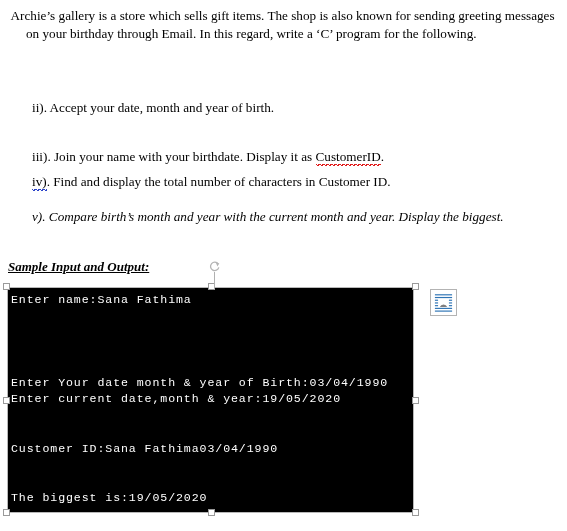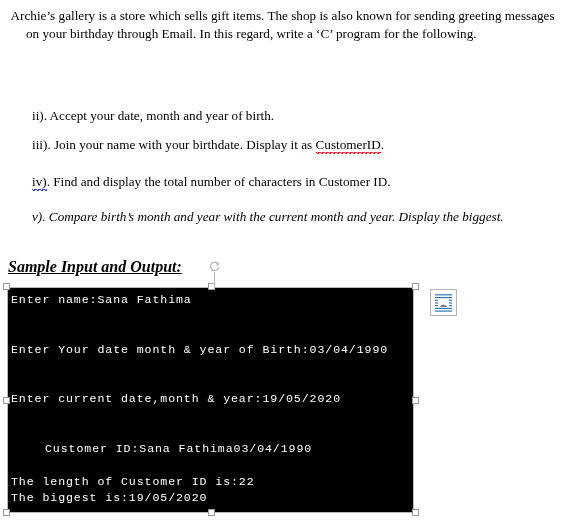--- a/index.html
+++ b/index.html
@@ -47,32 +47,32 @@
     display: block;
     padding-left: 18px;
     text-indent: -18px;
   }
 
   .sub-item {
     left: 32px;
     white-space: nowrap;
   }
   .sub-i    { top: 62px; }
-  .sub-ii   { top: 99px; margin-top: 8px; }
-  .sub-iii  { top: 136px; }
+  .sub-ii   { top: 99px; }
+  .sub-iii  { top: 148px; }
   .sub-iv   { top: 173px; }
   .sub-v    { top: 208px; font-style: italic; }
 
   .heading-sample {
     left: 8px;
     top: 258px;
     font-weight: bold;
     font-style: italic;
     text-decoration: underline;
-    font-size: 16px;
+    font-size: 13px;
   }
 
   
   .sq-red {
     background-image:
       repeating-linear-gradient(
         135deg,
         #e01b1b 0px, #e01b1b 1px,
         rgba(255,255,255,0) 1px, rgba(255,255,255,0) 2px);
     background-repeat: repeat-x;
@@ -216,24 +216,23 @@
     <span>v)</span><span>. Compare birth’s month and year with the current month and year. Display the biggest.</span>
   </div>
 
   <div class="doc-text heading-sample">Sample Input and Output:</div>
 
   <div id="console-object">
 
     <div id="console-screen">
 
     <div class="con-line" style="top: 5px;">Enter name:Sana Fathima</div>
-        <div class="con-line" style="top: 55px;">Enter Your date month &amp; year of Birth:03/04/1990</div>
+        <div class="con-line" style="top: 88px;">Enter Your date month &amp; year of Birth:03/04/1990</div>
         <div class="con-line" style="top: 104px;">Enter current date,month &amp; year:19/05/2020</div>
-        <div class="con-line" style="top: 154px; margin-left: 34px;">Customer ID:Sana Fathima03/04/1990</div>
-        <div class="con-line" style="top: 187px;">The length of Customer ID is:22</div>
+        <div class="con-line" style="top: 154px;">Customer ID:Sana Fathima03/04/1990</div>
         <div class="con-line" style="top: 203px;">The biggest is:19/05/2020</div>
       </div>
 
     <div class="sel-frame"></div>
 
     <div class="handle h-tl"></div>
     <div class="handle h-tc"></div>
     <div class="handle h-tr"></div>
     <div class="handle h-ml"></div>
     <div class="handle h-mr"></div>

